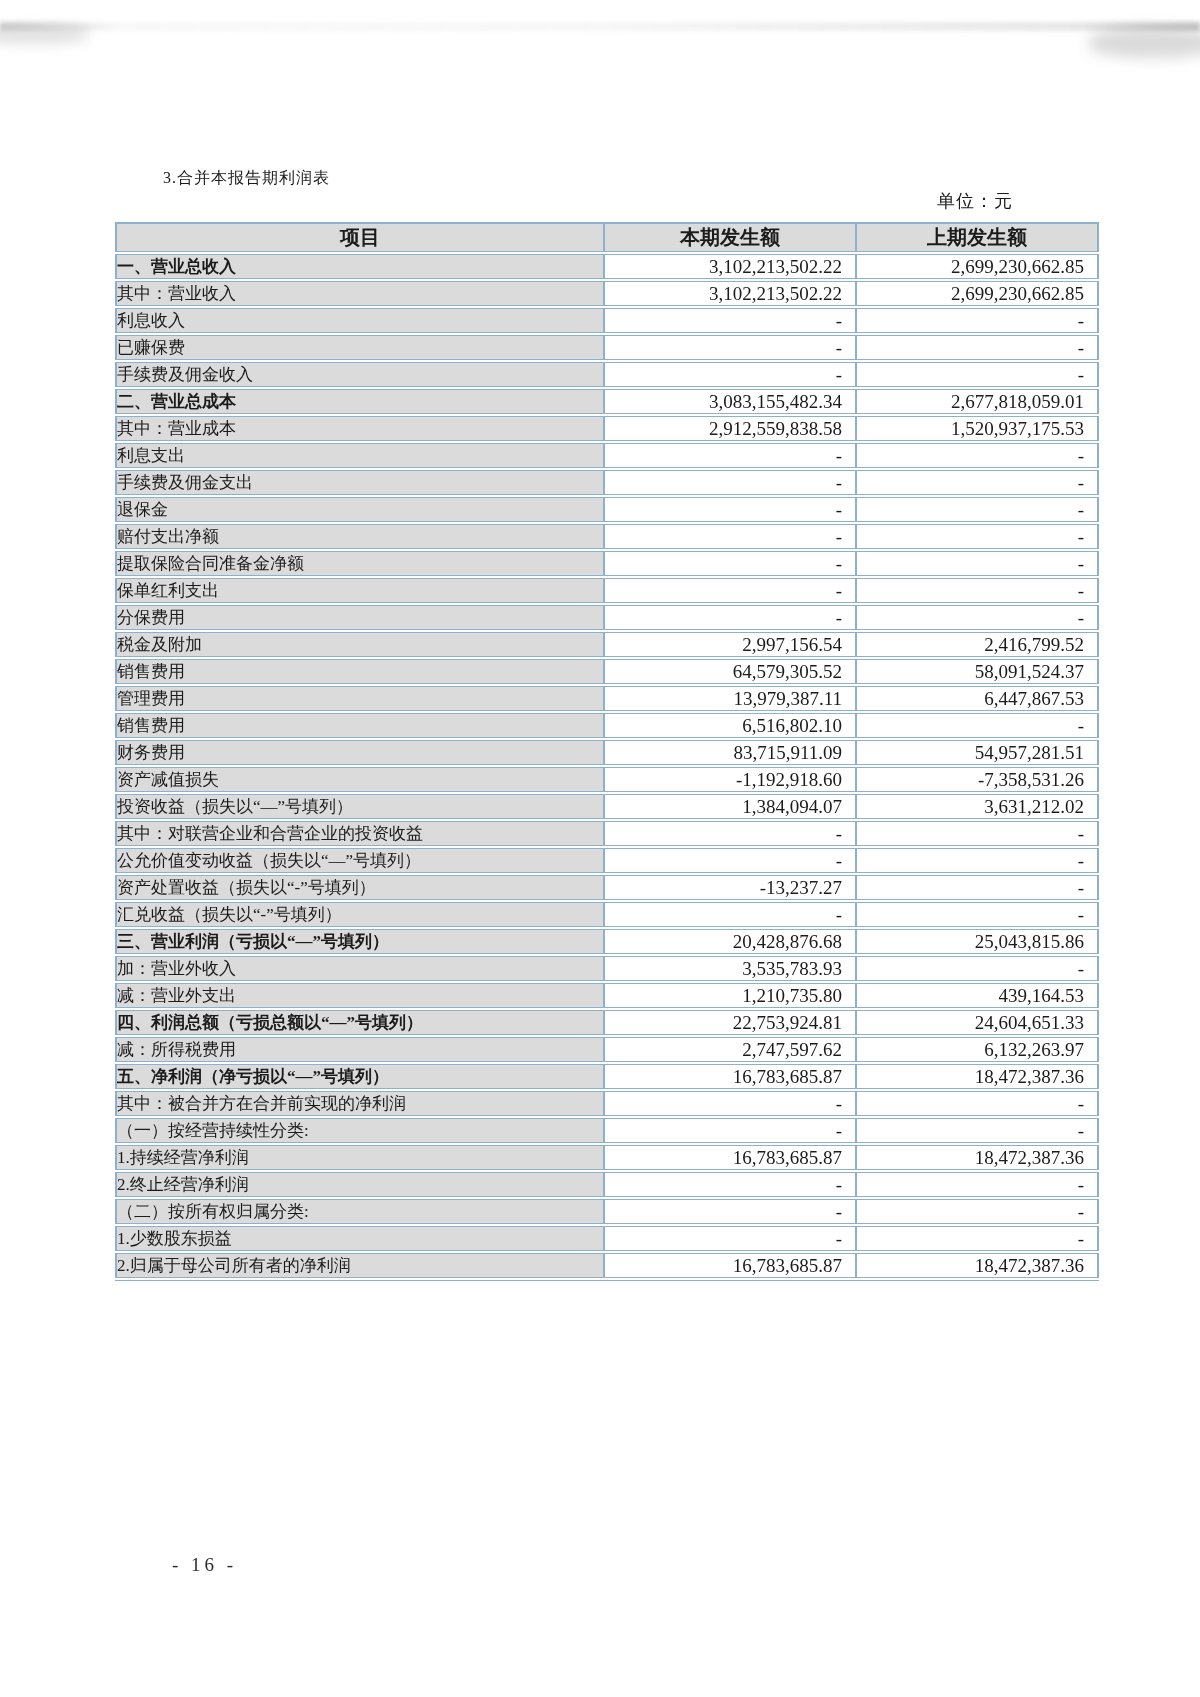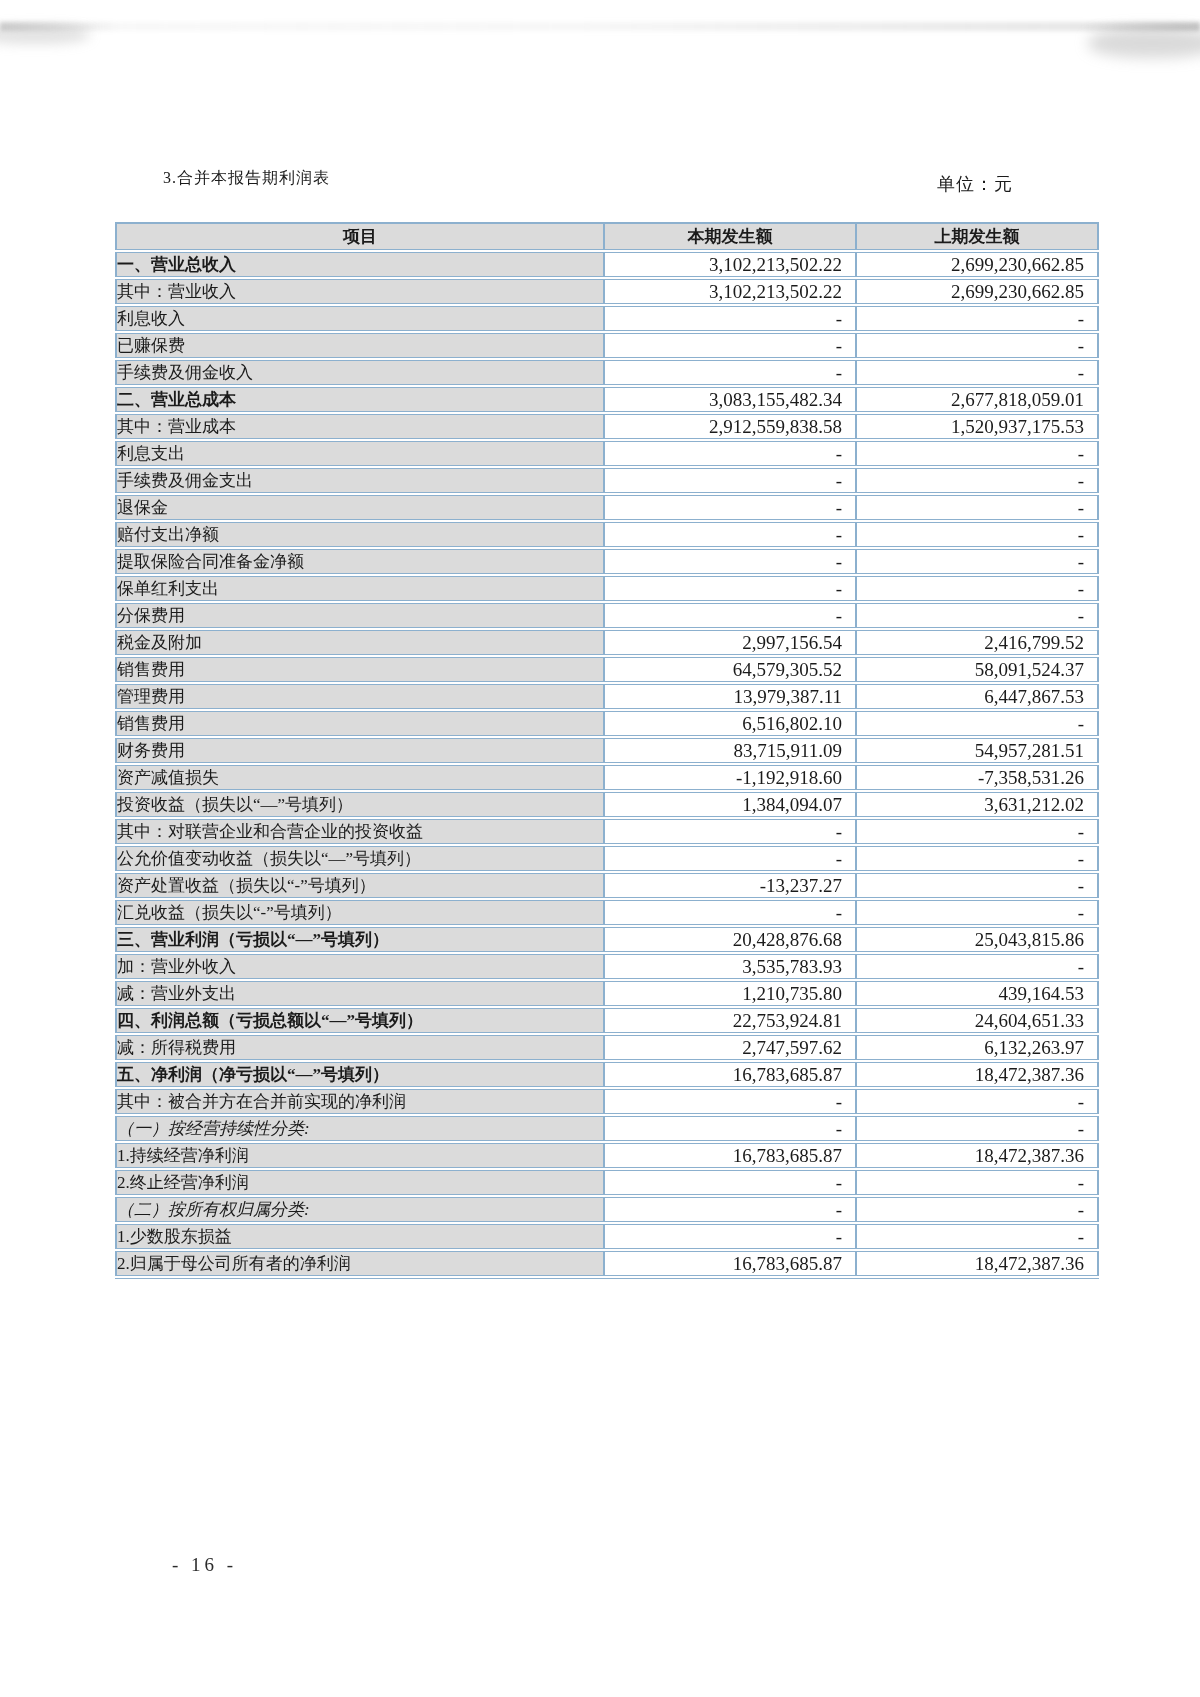--- a/index.html
+++ b/index.html
@@ -21,46 +21,46 @@
   .artifact-tl {
     position:absolute; top:26px; left:-20px; width:110px; height:18px;
     background:rgba(150,150,150,.28); filter:blur(6px); border-radius:45%;
   }
 
   .doc-title {
     position:absolute; left:163px; top:168px;
     font-size:16px; font-weight:normal; letter-spacing:1px;
   }
   .unit-label {
-    position:absolute; top:172px; left:825px; width:188px; text-align:right;
+    position:absolute; top:189px; left:825px; width:188px; text-align:right;
     font-size:18px; letter-spacing:1px;
   }
 
   table.fin-table {
     position:absolute; left:115px; top:222px; width:982px;
     border-collapse:collapse; table-layout:fixed;
   }
   table.fin-table { border:2px solid #8cb0ce; border-top:2px solid #8e8e8e; }
   .fin-table th, .fin-table td {
     border:2px solid #8cb0ce; border-bottom:4px double #8cb0ce;
     height:26px; padding:0; box-sizing:border-box; overflow:hidden; white-space:nowrap;
     vertical-align:middle;
   }
   .fin-table thead th {
-    background:#dbdbdb; font-size:17px; font-weight:bold; text-align:center; height:28px;
+    background:#dbdbdb; font-size:20px; font-weight:bold; text-align:center; height:28px;
   }
   .fin-table td.label {
     background:#dbdbdb; font-size:17px; text-align:left;
   }
   .fin-table td.val {
     background:#ffffff; font-size:19px; text-align:right; padding-right:13px;
   }
   .fin-table tr.bold td.label { font-weight:bold; }
   .ind0 { padding-left:20px; }
-  .ind1 { padding-left:32px;font-style:italic; }
+  .ind1 { padding-left:32px; }
   .ind2 { padding-left:75px; }
   .ind3 { padding-left:107px; }
 
   .page-number {
     position:absolute; left:172px; top:1554px; font-size:19px; letter-spacing:4px; color:#2b2b2b;
   }
 </style>
 </head>
 <body>
 

